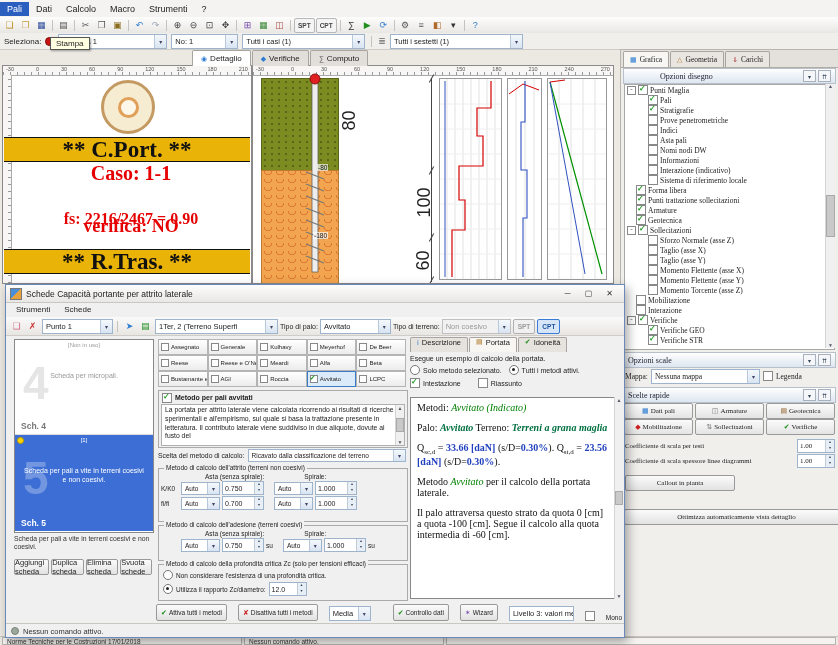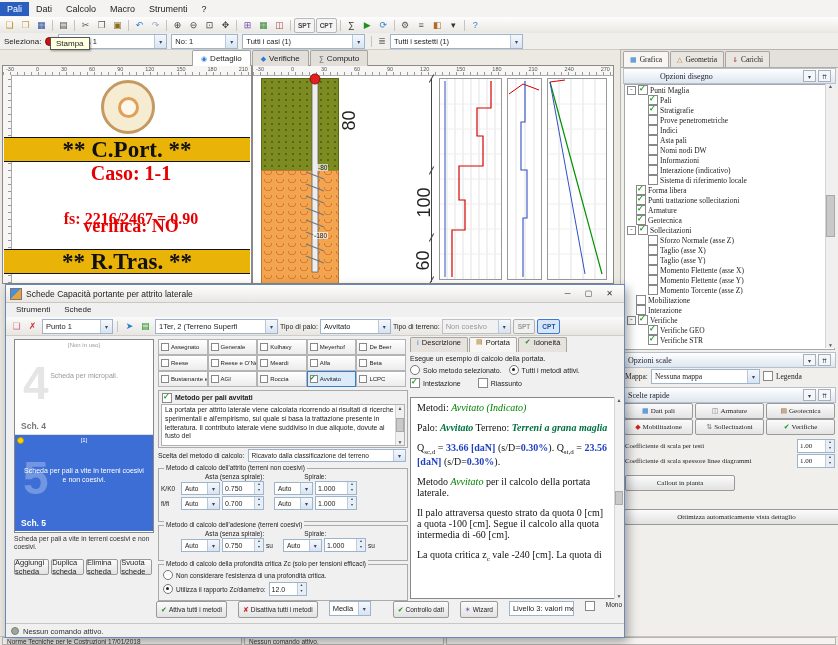--- a/index.html
+++ b/index.html
@@ -198,21 +198,21 @@
   #rtext{position:absolute;left:404px;top:112px;width:212px;height:202px;background:#fff;
         border:1px solid #888;padding:4px 12px 4px 6px;box-sizing:border-box;
         font-family:"Liberation Serif",serif;font-size:10px;color:#111;overflow:hidden;}
   #rtext p{margin:0 0 9px;}
   .gi{color:#008000;font-style:italic;}
   .gb{color:#007040;font-weight:bold;font-style:italic;}
   .bb{color:#1f3fbf;font-weight:bold;}
   #rtext sub{font-size:7px;}
 
   #dfooter{position:absolute;left:150px;right:2px;top:316px;height:20px;display:flex;
-        align-items:flex-start;gap:11px;font-size:6.5px;}
+        align-items:flex-end;gap:11px;font-size:6.5px;}
   .fbtn{height:15px;border:1px solid #999;background:linear-gradient(#fbfbfb,#e2e2e2);display:flex;
         align-items:center;gap:2px;padding:0 4px;border-radius:2px;white-space:nowrap;}
   .fic{font-size:7px;}
   #dstatus{position:absolute;left:0;right:0;top:338px;height:14px;border-top:1px solid #cac7c2;
         display:flex;align-items:center;gap:4px;padding:0 5px;font-size:7.5px;color:#333;}
   .gdot{width:6px;height:6px;border-radius:50%;background:#9aa79a;border:1px solid #788578;}
 
   
   #statusbar{position:absolute;left:0;top:636px;width:100%;height:9px;background:#ece9e2;
         border-top:1px solid #c8c5c0;display:flex;gap:2px;padding:0 2px;font-size:6.5px;
@@ -941,21 +941,20 @@
         <span class="chk" style="margin-left:14px"></span>
         <span>Riassunto</span>
       </div>
     </div>
     <div id="rtext">
         <p><span>Metodi: </span><span class="gi">Avvitato (Indicato)</span></p>
         <p><span>Palo: </span><span class="gb">Avvitato</span><span> Terreno: </span><span class="gb">Terreni a grana maglia</span></p>
         <p><span>Q</span><sub>sc,d</sub><span> = </span><span class="bb">33.66 [daN]</span><span> (s/D=</span><span class="bb">0.30%</span><span>). Q</span><sub>st,d</sub><span> = </span><span class="bb">23.56 [daN]</span><span> (s/D=</span><span class="bb">0.30%</span><span>).</span></p>
         <p><span>Metodo </span><span class="gi">Avvitato</span><span> per il calcolo della portata laterale.</span></p>
         <p><span>Il palo attraversa questo strato da quota 0 [cm] a quota -100 [cm]. Segue il calcolo alla quota intermedia di -60 [cm].</span></p>
-        <p><span>La quota critica z</span><sub>c</sub><span> vale -240 [cm]. La quota di</span></p>
       </div>
     <div class="vscroll" style="position:absolute;left:608px;top:112px;height:202px">
       <span>▲</span>
         <span class="vthumb"></span>
         <span>▼</span>
     </div>
 
     <div id="dfooter">
       <span class="fbtn">
         <span class="fic" style="color:#1f8f1f">✔</span>

